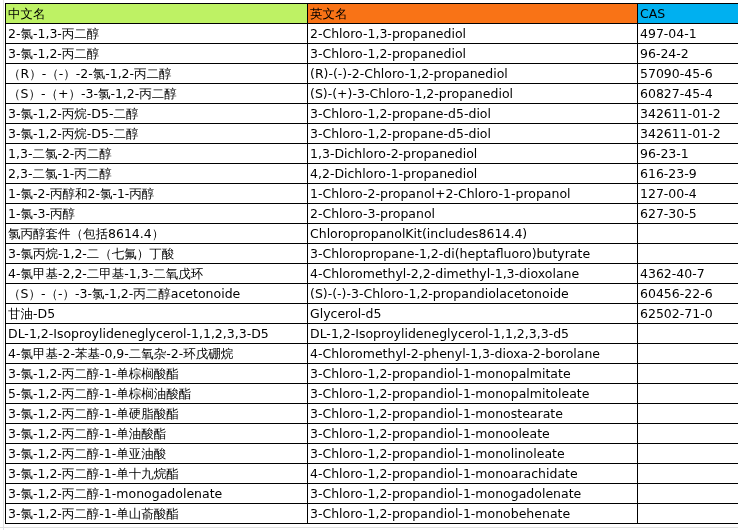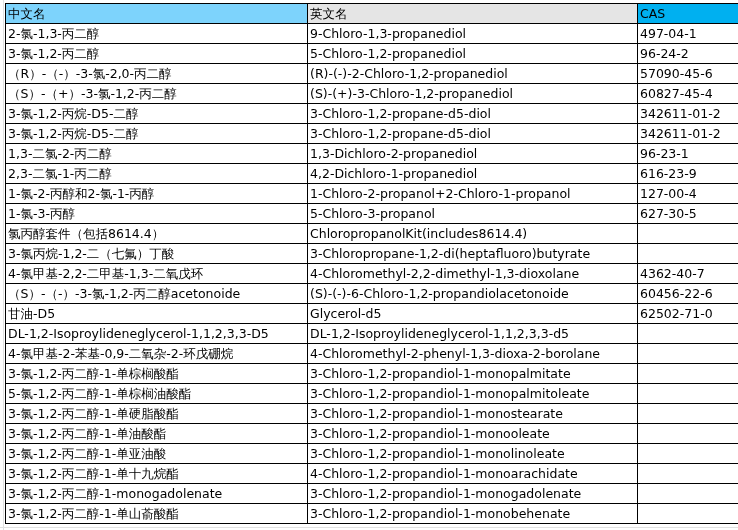--- a/index.html
+++ b/index.html
@@ -61,36 +61,36 @@
 <div class="gridline-h" style="top:527px"></div>
 
 <table class="sheet">
   <colgroup>
     <col class="c1">
       <col class="c2">
       <col class="c3">
   </colgroup>
   <tbody id="table-body">
     <tr class="header">
-      <td style="background: #7dd3fc;">中文名</td>
-      <td style="background: #e5e5e5;">英文名</td>
+      <td style="background: #bef264;">中文名</td>
+      <td style="background: #f97316;">英文名</td>
       <td style="background: rgb(0, 176, 240);">CAS</td>
     </tr>
   <tr>
         <td>2-氯-1,3-丙二醇</td>
-        <td>9-Chloro-1,3-propanediol</td>
+        <td>2-Chloro-1,3-propanediol</td>
         <td>497-04-1</td>
       </tr>
       <tr>
         <td>3-氯-1,2-丙二醇</td>
-        <td>5-Chloro-1,2-propanediol</td>
+        <td>3-Chloro-1,2-propanediol</td>
         <td>96-24-2</td>
       </tr>
       <tr>
-        <td>（R）-（-）-3-氯-2,0-丙二醇</td>
+        <td>（R）-（-）-2-氯-1,2-丙二醇</td>
         <td>(R)-(-)-2-Chloro-1,2-propanediol</td>
         <td>57090-45-6</td>
       </tr>
       <tr>
         <td>（S）-（+）-3-氯-1,2-丙二醇</td>
         <td>(S)-(+)-3-Chloro-1,2-propanediol</td>
         <td>60827-45-4</td>
       </tr>
       <tr>
         <td>3-氯-1,2-丙烷-D5-二醇</td>
@@ -112,41 +112,41 @@
         <td>4,2-Dichloro-1-propanediol</td>
         <td>616-23-9</td>
       </tr>
       <tr>
         <td>1-氯-2-丙醇和2-氯-1-丙醇</td>
         <td>1-Chloro-2-propanol+2-Chloro-1-propanol</td>
         <td>127-00-4</td>
       </tr>
       <tr>
         <td>1-氯-3-丙醇</td>
-        <td>5-Chloro-3-propanol</td>
+        <td>2-Chloro-3-propanol</td>
         <td>627-30-5</td>
       </tr>
       <tr>
         <td>氯丙醇套件（包括8614.4）</td>
         <td>ChloropropanolKit(includes8614.4)</td>
         <td></td>
       </tr>
       <tr>
         <td>3-氯丙烷-1,2-二（七氟）丁酸</td>
         <td>3-Chloropropane-1,2-di(heptafluoro)butyrate</td>
         <td></td>
       </tr>
       <tr>
         <td>4-氯甲基-2,2-二甲基-1,3-二氧戊环</td>
         <td>4-Chloromethyl-2,2-dimethyl-1,3-dioxolane</td>
         <td>4362-40-7</td>
       </tr>
       <tr>
         <td>（S）-（-）-3-氯-1,2-丙二醇acetonoide</td>
-        <td>(S)-(-)-6-Chloro-1,2-propandiolacetonoide</td>
+        <td>(S)-(-)-3-Chloro-1,2-propandiolacetonoide</td>
         <td>60456-22-6</td>
       </tr>
       <tr>
         <td>甘油-D5</td>
         <td>Glycerol-d5</td>
         <td>62502-71-0</td>
       </tr>
       <tr>
         <td>DL-1,2-Isoproylideneglycerol-1,1,2,3,3-D5</td>
         <td>DL-1,2-Isoproylideneglycerol-1,1,2,3,3-d5</td>

